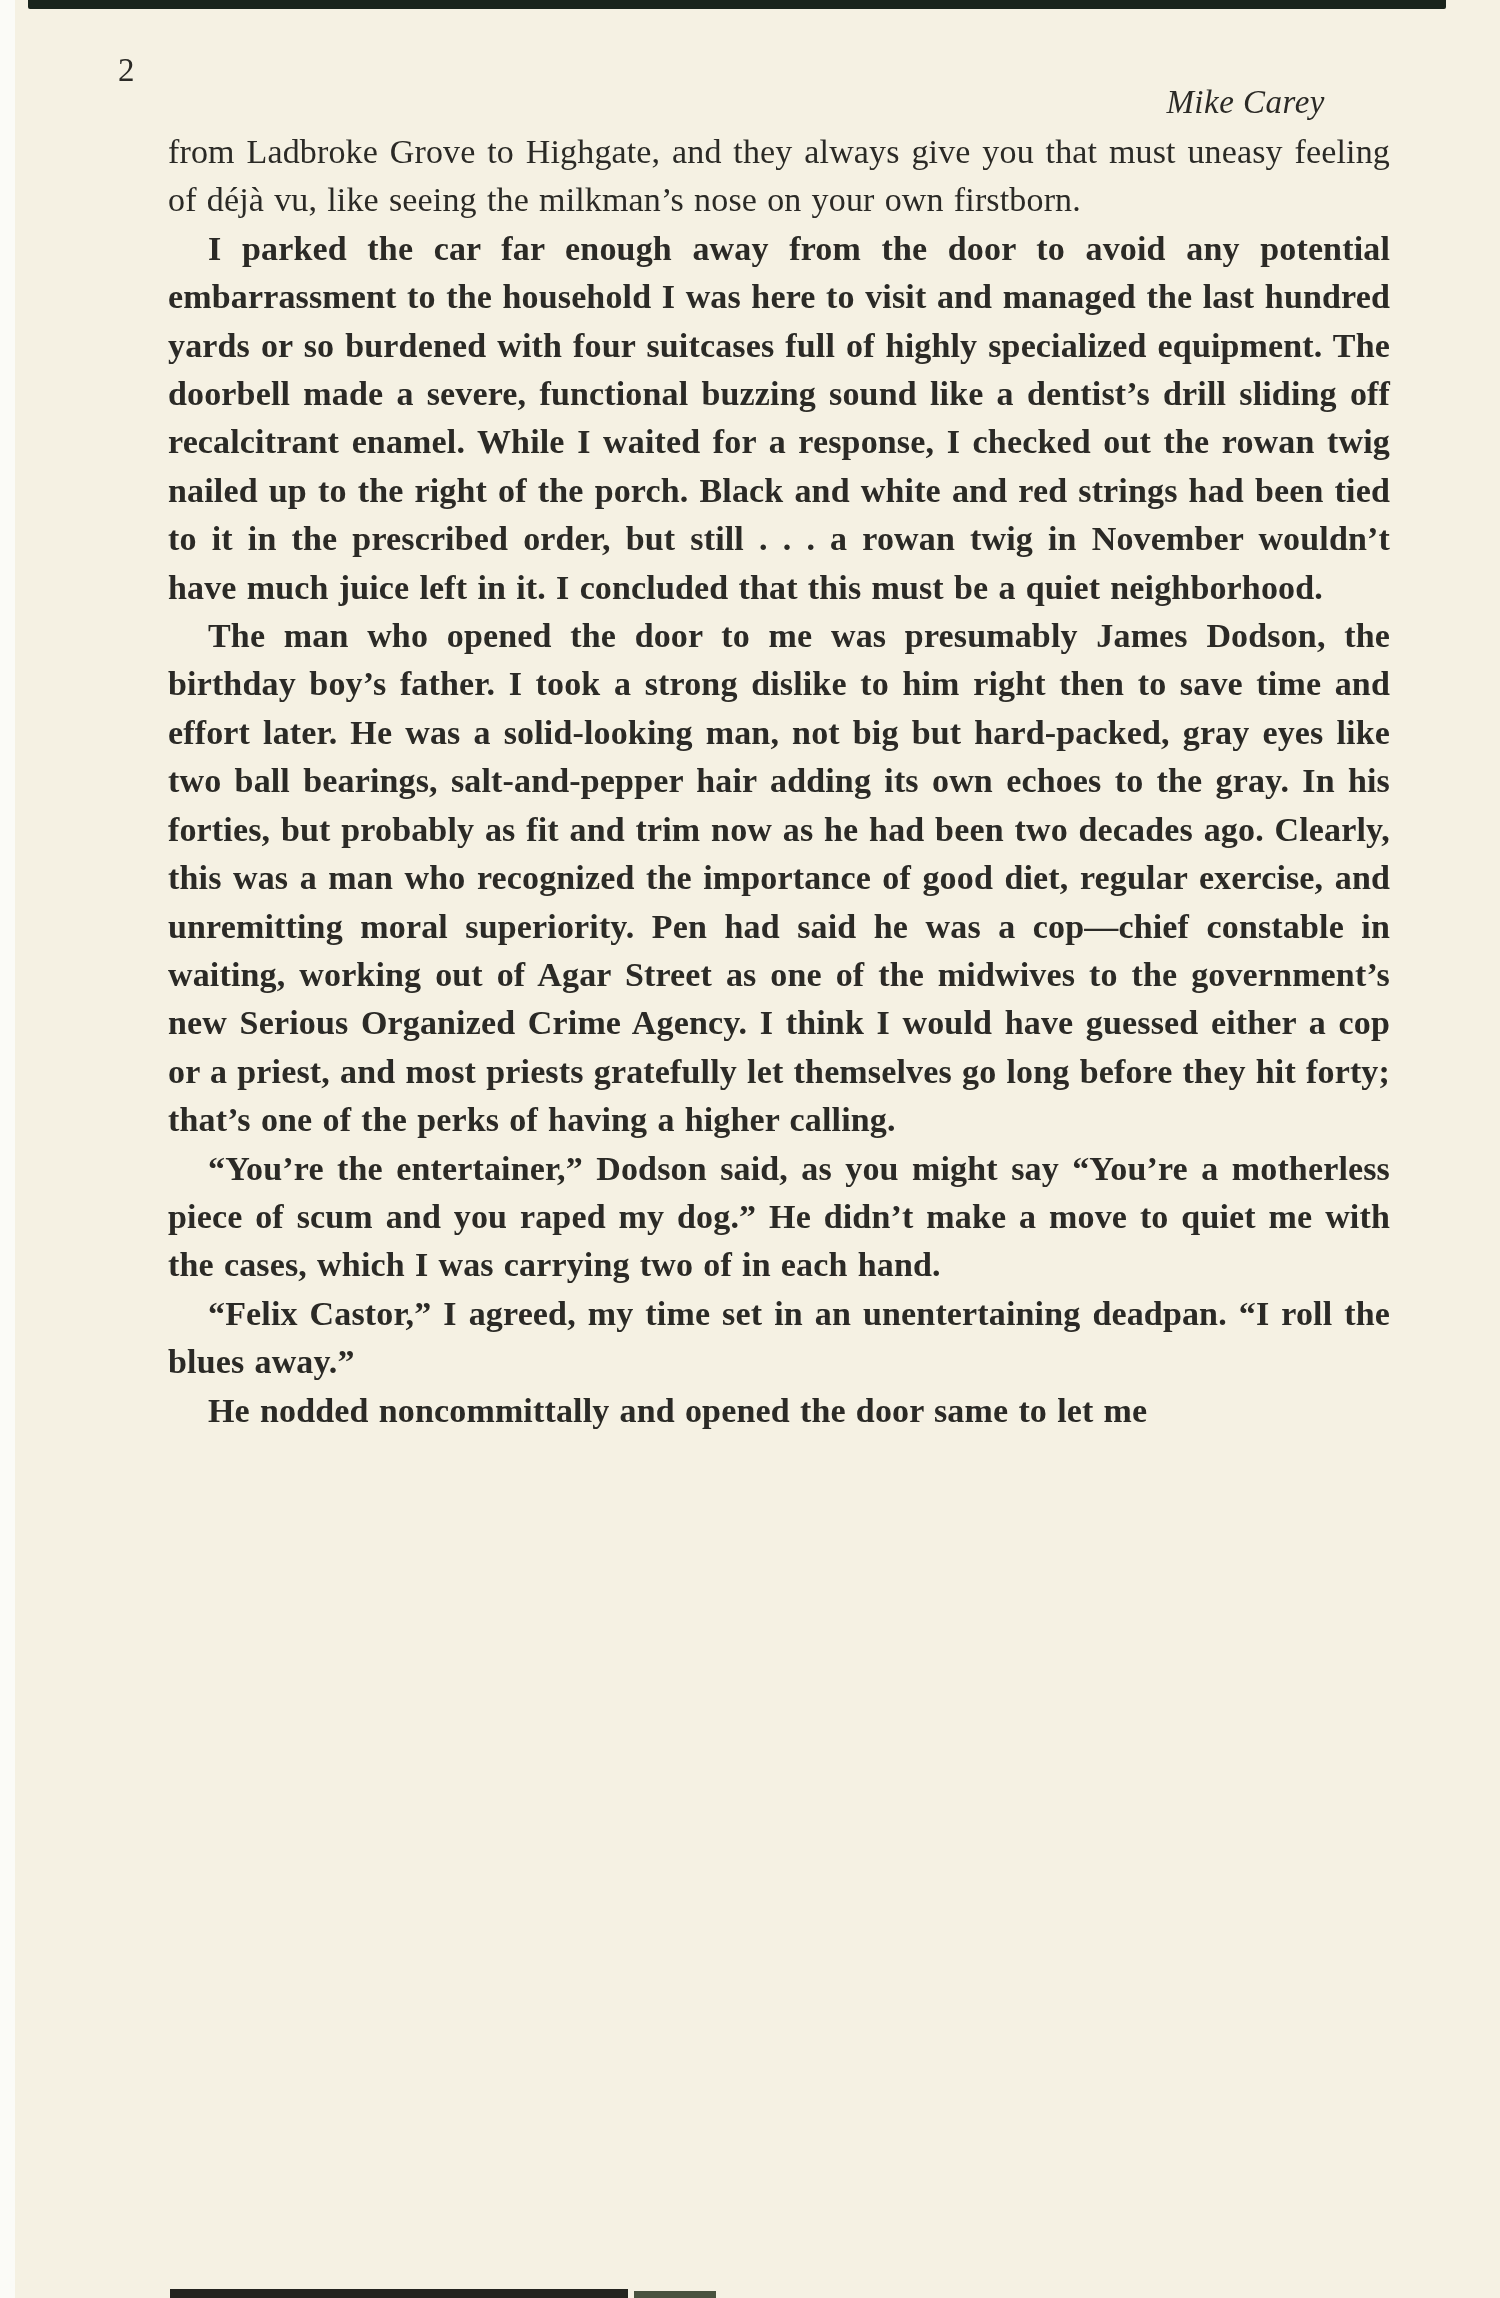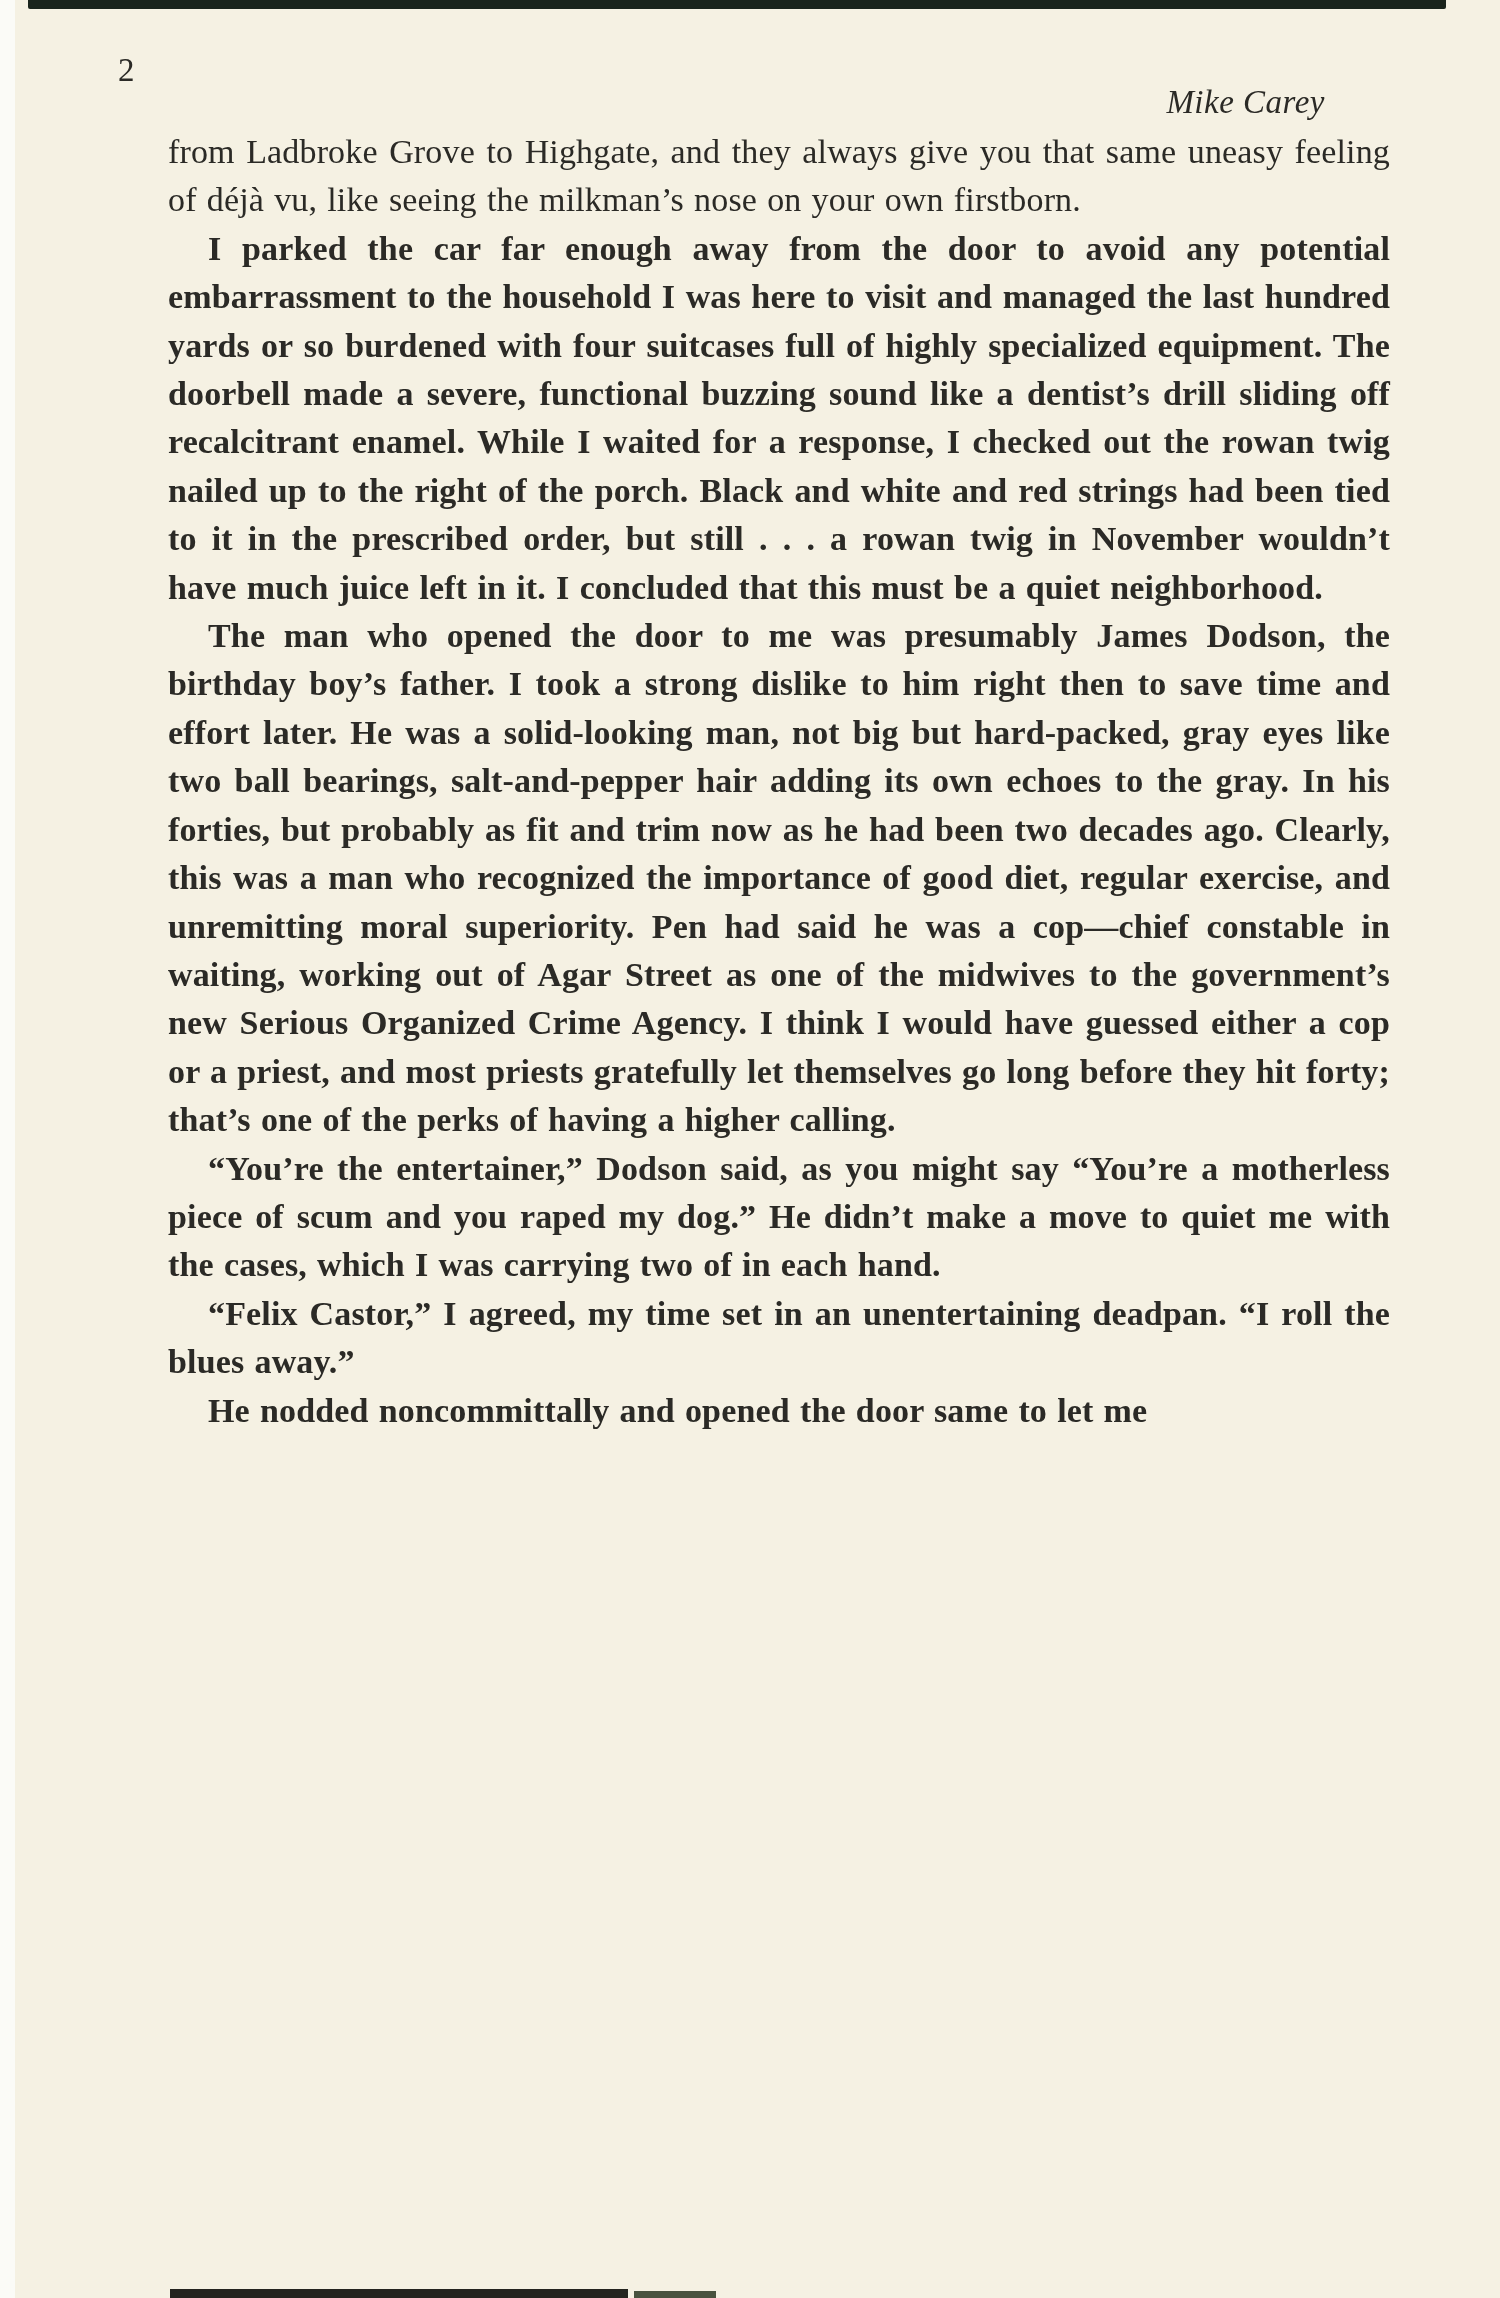--- a/index.html
+++ b/index.html
@@ -98,21 +98,21 @@
 
   <div class="edge-left"></div>
   <div class="scan-bar-top"></div>
 
   <header class="running-head">
     <span class="page-num">2</span>
     <span class="running-title">Mike Carey</span>
   </header>
 
   <main class="text-block">
-    <p>from Ladbroke Grove to Highgate, and they always give you that same uneasy feeling of déjà vu, like seeing the milkman’s nose on your own firstborn.</p>
+    <p>from Ladbroke Grove to Highgate, and they always give you that must uneasy feeling of déjà vu, like seeing the milkman’s nose on your own firstborn.</p>
     <p class="indent">I parked the car far enough away from the door to avoid any potential embarrassment to the household I was here to visit and managed the last hundred yards or so burdened with four suitcases full of highly specialized equipment. The doorbell made a severe, functional buzzing sound like a dentist’s drill sliding off recalcitrant enamel. While I waited for a response, I checked out the rowan twig nailed up to the right of the porch. Black and white and red strings had been tied to it in the prescribed order, but still . . . a rowan twig in November wouldn’t have much juice left in it. I concluded that this must be a quiet neighborhood.</p>
     <p class="indent">The man who opened the door to me was presumably James Dodson, the birthday boy’s father. I took a strong dislike to him right then to save time and effort later. He was a solid-looking man, not big but hard-packed, gray eyes like two ball bearings, salt-and-pepper hair adding its own echoes to the gray. In his forties, but probably as fit and trim now as he had been two decades ago. Clearly, this was a man who recognized the importance of good diet, regular exercise, and unremitting moral superiority. Pen had said he was a cop—chief constable in waiting, working out of Agar Street as one of the midwives to the government’s new Serious Organized Crime Agency. I think I would have guessed either a cop or a priest, and most priests gratefully let themselves go long before they hit forty; that’s one of the perks of having a higher calling.</p>
     <p class="indent">“You’re the entertainer,” Dodson said, as you might say “You’re a motherless piece of scum and you raped my dog.” He didn’t make a move to quiet me with the cases, which I was carrying two of in each hand.</p>
     <p class="indent">“Felix Castor,” I agreed, my time set in an unentertaining deadpan. “I roll the blues away.”</p>
     <p class="indent">He nodded noncommittally and opened the door same to let me</p>
   </main>
 
   <div class="scan-bar-bottom-a"></div>
   <div class="scan-bar-bottom-b"></div>
 

